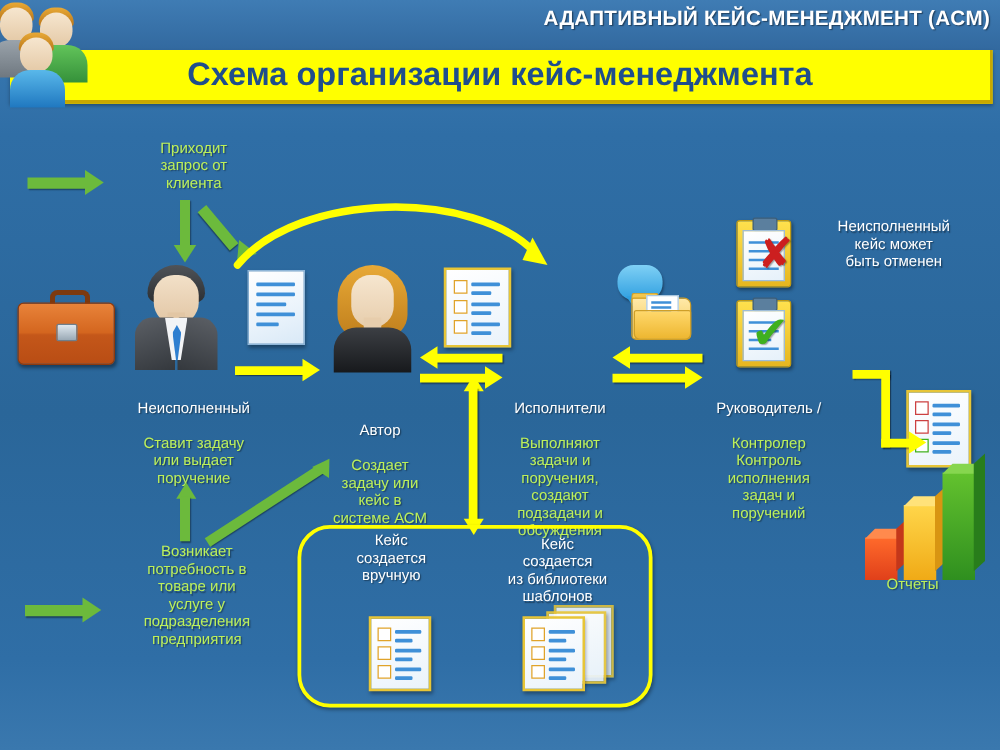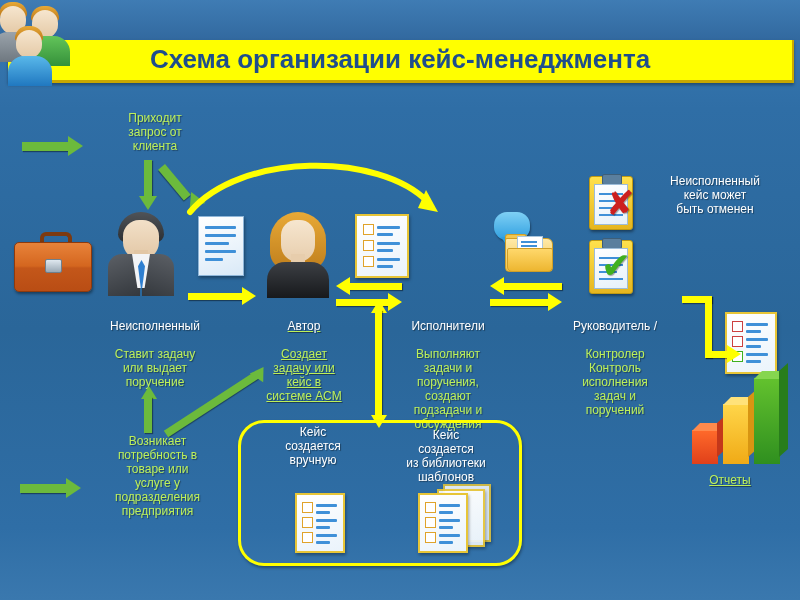--- a/index.html
+++ b/index.html
@@ -146,20 +146,21 @@
 
   
   .pencil{position:absolute;width:10px;height:46px;transform:rotate(42deg);}
 </style>
 </head>
 <body>
 
 <div id="root">
 
   <div class="hdr-band"></div>
+  <div class="hdr-title">АДАПТИВНЫЙ КЕЙС-МЕНЕДЖМЕНТ (ACM)</div>
   <div class="banner">
     <div class="banner-txt">Схема организации кейс-менеджмента</div>
   </div>
 
   <div class="arw" style="left:22px;top:136px;width:62px;height:20px;">
     <div class="shaft g-shaft" style="left:0;top:6px;width:48px;height:9px;"></div>
     <div class="head g-head-r" style="left:46px;top:0px;"></div>
   </div>
 
   <div class="lbl" style="left:95px;top:111px;width:120px;">Приходит
@@ -278,21 +279,21 @@
     <div class="head y-head-r" style="left:58px;top:-2px;"></div>
   </div>
 
   <div class="lbl" style="left:85px;top:305px;width:140px;">
     <span class="hd">Неисполненный</span><br>
     <span>Ставит задачу
 или выдает
 поручение</span>
   </div>
 
-  <div class="lbl" style="left:243px;top:305px;width:122px;text-decoration:underline;">
+  <div class="lbl" style="left:243px;top:323px;width:122px;">
     <span class="hd">Автор</span><br>
     <span>Создает
 задачу или
 кейс в
 системе АСМ</span>
   </div>
 
   <div class="lbl" style="left:540px;top:305px;width:150px;">
     <span class="hd">Руководитель /</span><br>
     <span>Контролер
@@ -366,21 +367,21 @@
       <div class="f" style="background:linear-gradient(180deg,#ffd64a,#f0aa16);"></div>
       <div class="t" style="background:#ffe27a;"></div>
       <div class="s" style="background:#d89512;"></div>
     </div>
     <div class="bar" style="left:64px;top:10px;width:26px;height:86px;">
       <div class="f" style="background:linear-gradient(180deg,#63c22e,#2f8f1f);"></div>
       <div class="t" style="background:#86d64f;"></div>
       <div class="s" style="background:#287d1b;"></div>
     </div>
   </div>
-  <div class="lbl" style="left:680px;top:473px;width:100px;text-decoration:underline;">Отчеты</div>
+  <div class="lbl" style="left:680px;top:460px;width:100px;">Отчеты</div>
 
   <div class="arw" style="left:370px;top:300px;width:18px;height:130px;">
     <div class="head y-head-u" style="left:1px;top:0px;"></div>
     <div class="shaft y-shaft" style="left:5px;top:10px;width:7px;height:108px;"></div>
     <div class="head y-head-d" style="left:1px;top:115px;"></div>
   </div>
 
   <div class="arw" style="left:20px;top:478px;width:62px;height:20px;">
     <div class="shaft g-shaft" style="left:0;top:6px;width:48px;height:9px;"></div>
     <div class="head g-head-r" style="left:46px;top:0px;"></div>

